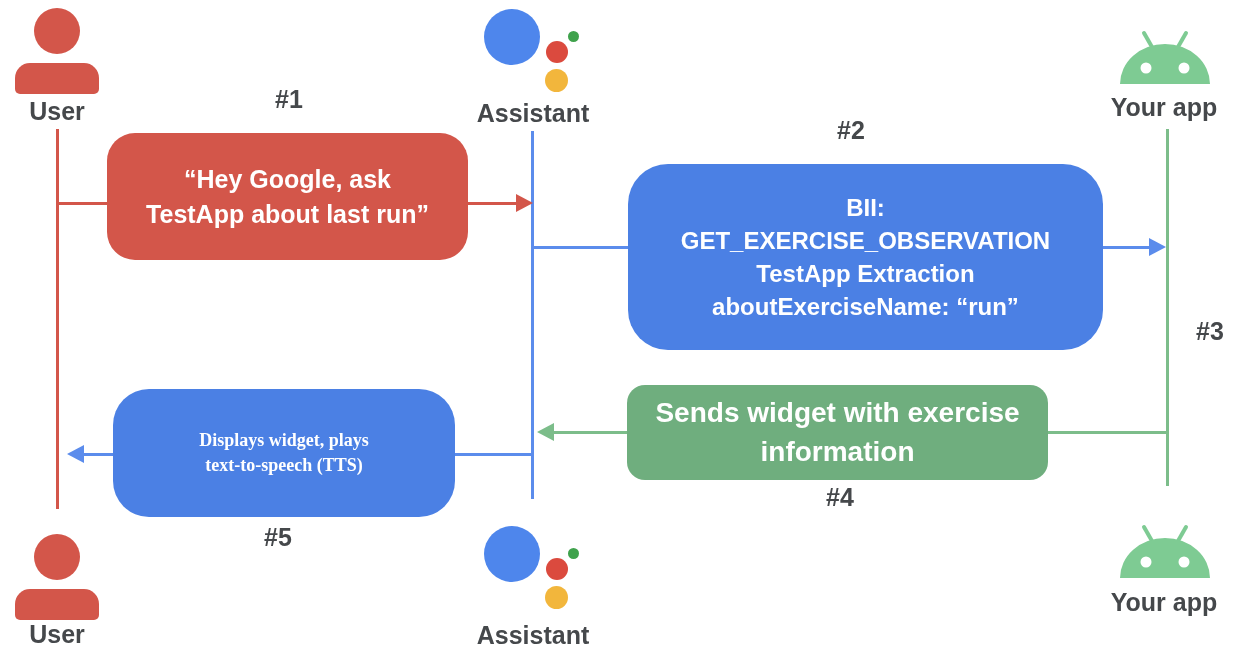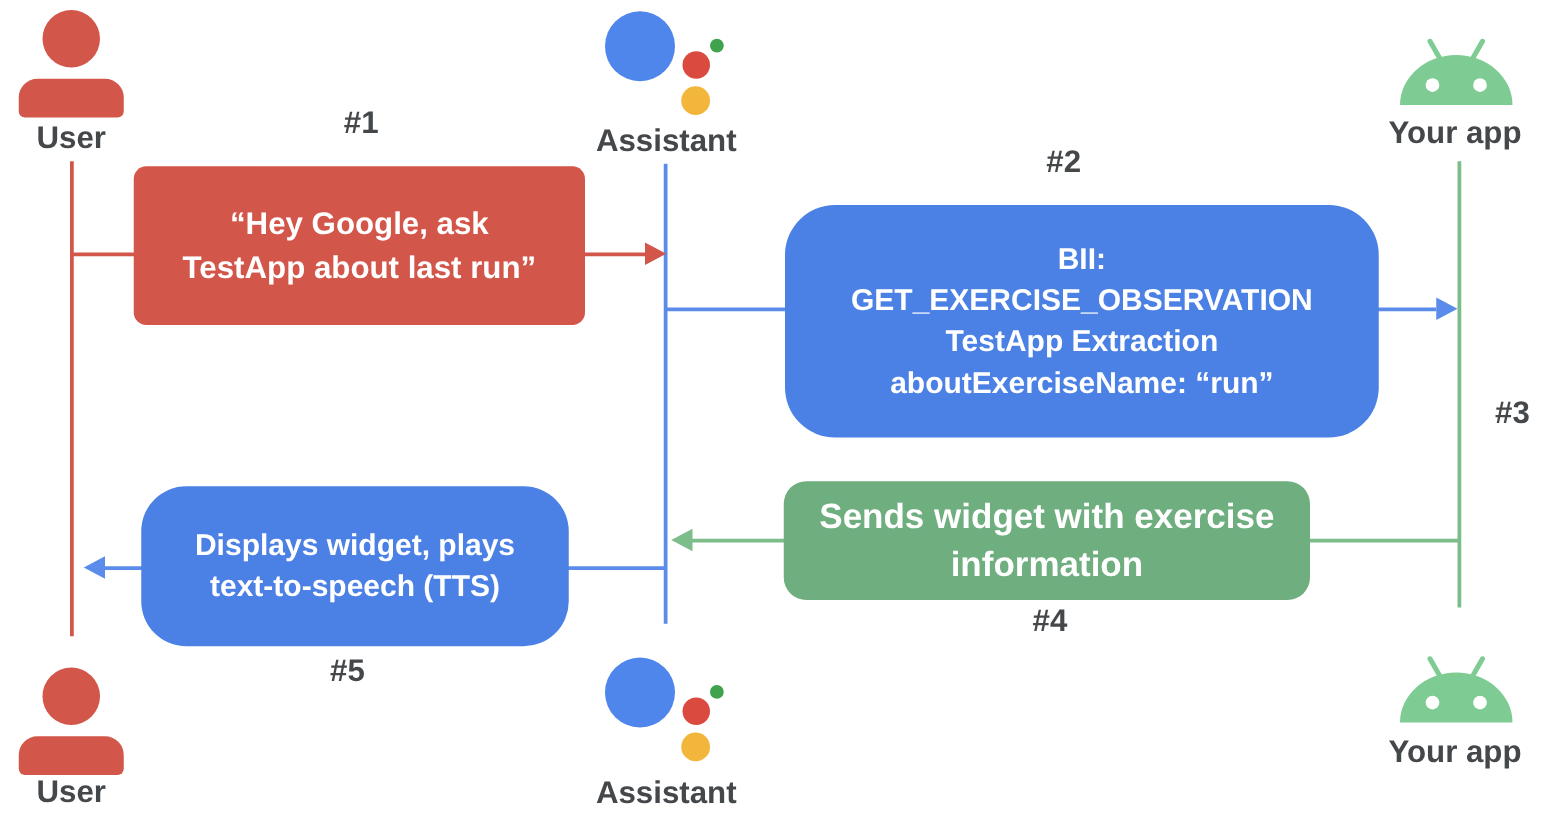--- a/index.html
+++ b/index.html
@@ -63,32 +63,32 @@
 
   <div class="hline line-blue" style="left:533px;top:246px;width:616px;"></div>
   <div class="arrow right blue-a" style="left:1149px;top:238px;"></div>
 
   <div class="hline line-green" style="left:553px;top:431px;width:615px;"></div>
   <div class="arrow left green-a" style="left:537px;top:423px;"></div>
 
   <div class="hline line-blue" style="left:83px;top:453px;width:450px;"></div>
   <div class="arrow left blue-a" style="left:67px;top:445px;"></div>
 
-  <div class="msgbox box-red" style="left:107px;top:133px;width:361px;height:127px;border-radius:10px;font-size:25px;">“Hey Google, ask
+  <div class="msgbox box-red" style="left:107px;top:133px;width:361px;height:127px;border-radius:28px;font-size:25px;">“Hey Google, ask
 TestApp about last run”</div>
 
   <div class="msgbox box-blue" style="left:628px;top:164px;width:475px;height:186px;border-radius:40px;font-size:24px;">BII:
 GET_EXERCISE_OBSERVATION
 TestApp Extraction
 aboutExerciseName: “run”</div>
 
   <div class="msgbox box-green" style="left:627px;top:385px;width:421px;height:95px;border-radius:18px;font-size:28px;">Sends widget with exercise
 information</div>
 
-  <div class="msgbox box-blue" style="left:113px;top:389px;width:342px;height:128px;border-radius:36px;font-size:24px;">Displays widget, plays
+  <div class="msgbox box-blue" style="left:113px;top:389px;width:342px;height:128px;border-radius:36px;font-size:18px;font-family:Liberation Serif, serif;">Displays widget, plays
 text-to-speech (TTS)</div>
 
   <div class="steplabel" style="left:289px;top:99px;">#1</div>
   <div class="steplabel" style="left:851px;top:130px;">#2</div>
   <div class="steplabel" style="left:1210px;top:331px;">#3</div>
   <div class="steplabel" style="left:840px;top:497px;">#4</div>
   <div class="steplabel" style="left:278px;top:537px;">#5</div>
 
   <div class="person" style="left:15px;top:8px;">
     <div class="head"></div>

